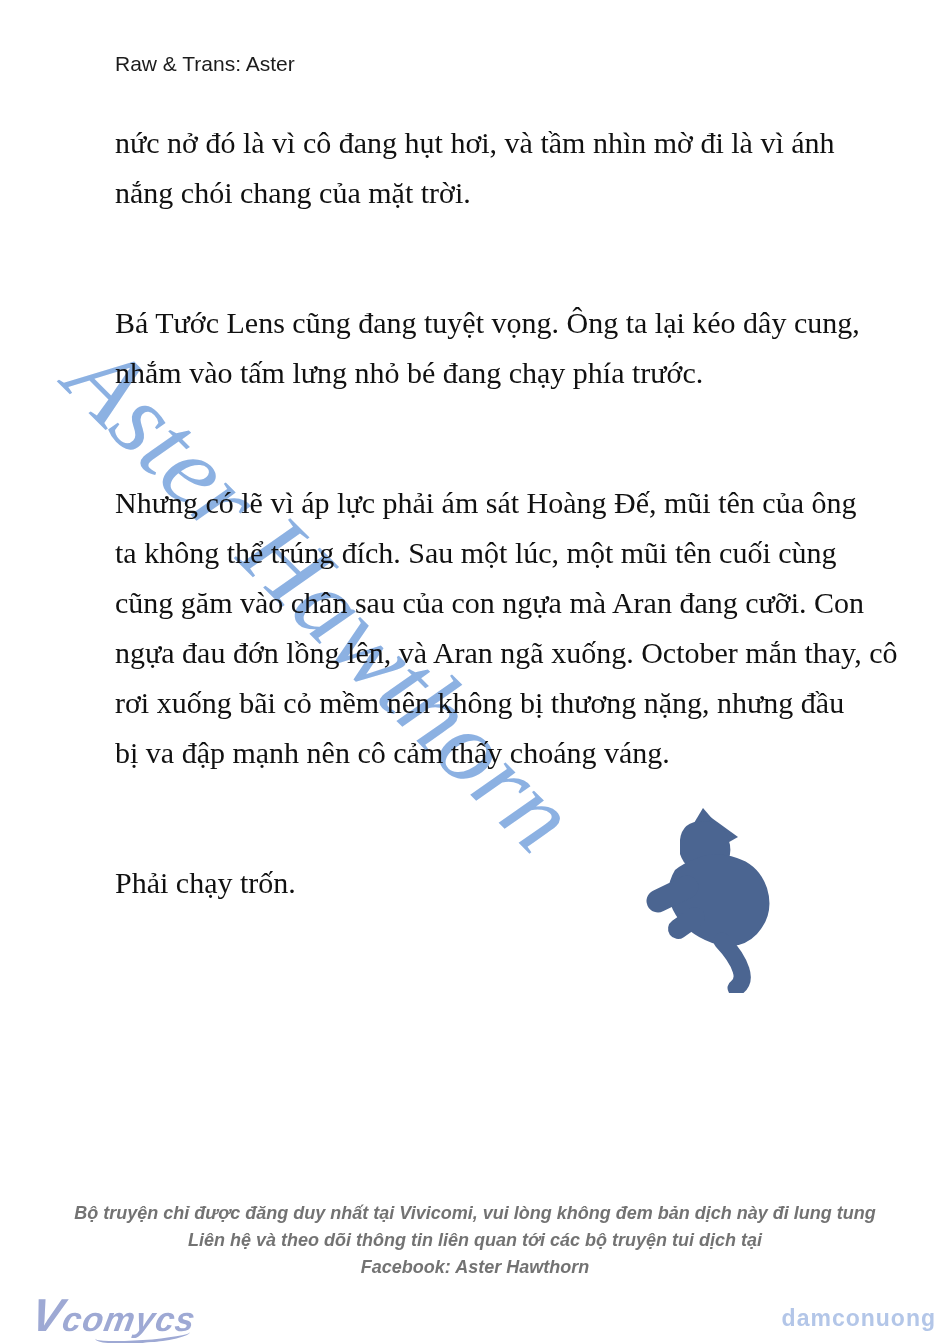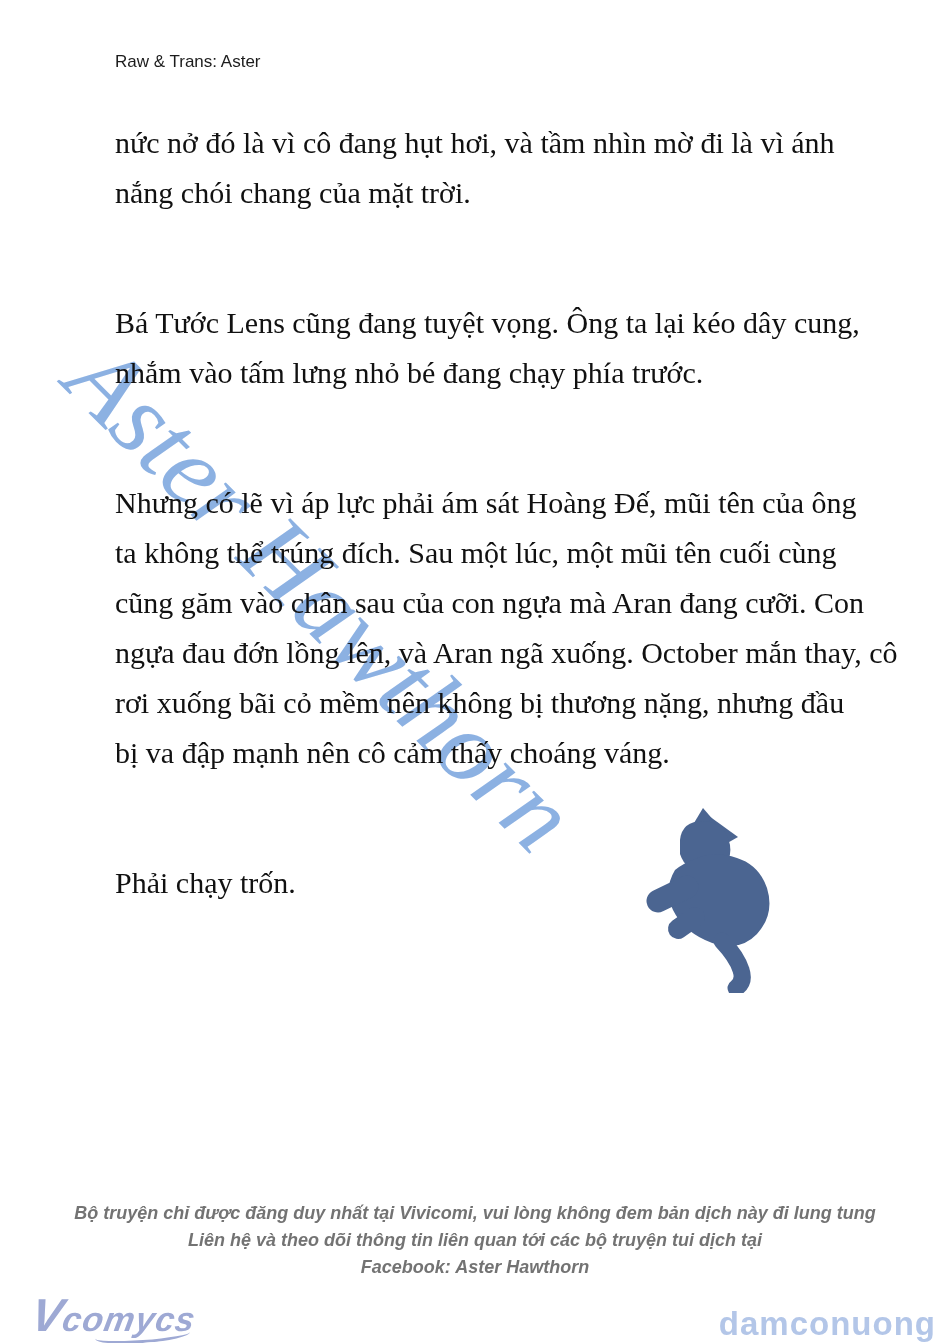--- a/index.html
+++ b/index.html
@@ -6,21 +6,21 @@
   .page{
     position:relative;
     width:950px;height:1343px;
     background:#ffffff;
     overflow:hidden;
     font-family:"Liberation Serif", serif;
   }
   .credit-header{
     position:absolute;left:115px;top:52px;
     font-family:"Liberation Sans", sans-serif;
-    font-size:17px;color:#1c1c1c;
+    font-size:21px;color:#1c1c1c;
   }
   .watermark{
     position:absolute;left:128px;top:318px;
     font-family:"Liberation Serif", serif;
     font-style:italic;
     font-size:104px;
     color:#79a4de;
     opacity:.85;
     white-space:nowrap;
     transform:rotate(45deg);
@@ -68,21 +68,21 @@
     width:95px;height:12px;
     border-bottom:3px solid #9ea9d4;
     border-radius:0 0 50% 50%;
     transform:rotate(-4deg);
     z-index:1;
   }
   .damconuong{
     position:absolute;right:14px;top:1305px;
     font-family:"Liberation Sans", sans-serif;
     font-weight:bold;
-    font-size:33px;letter-spacing:1px;
+    font-size:23px;letter-spacing:1px;
     color:#b3c6e8;
     text-shadow:0 0 3px #ffffff,0 0 6px #ffffff;
     z-index:1;
   }
 </style>
 </head>
 <body>
 
 <div class="page">
 

